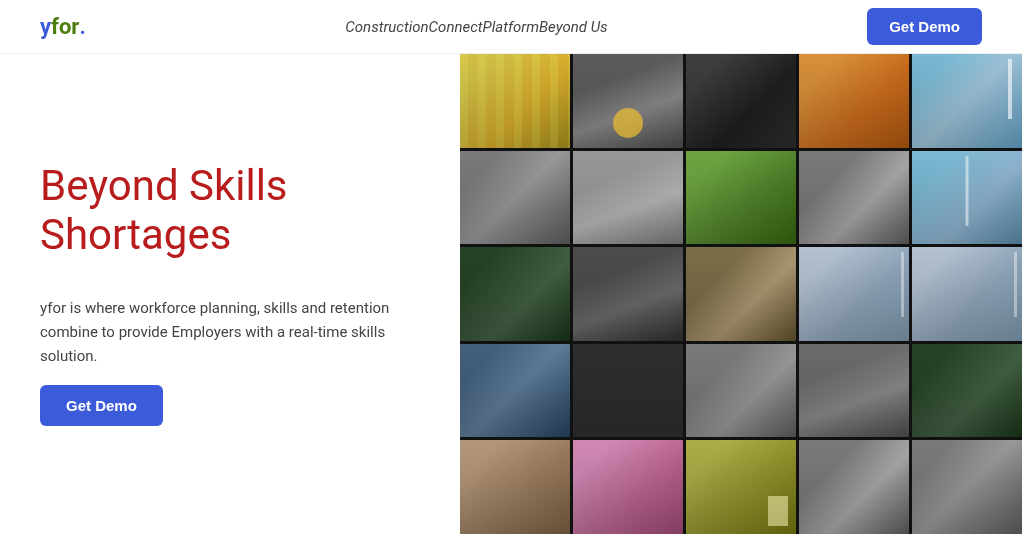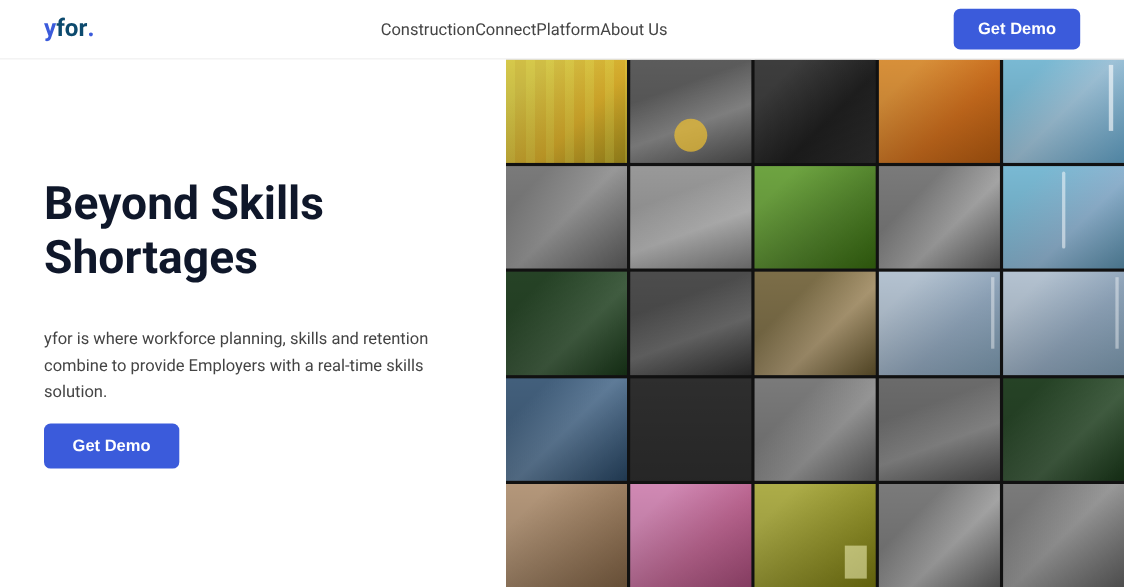--- a/index.html
+++ b/index.html
@@ -19,25 +19,26 @@
     }
     .logo {
       display: flex;
       align-items: center;
       font-size: 22px;
       font-weight: 700;
       color: #222;
       cursor: pointer;
     }
     .logo-y { color: #3b5bdb; }
-    .logo-for { color: #0c4a6e; text-align: center; }
+    .logo-for { color: #4d7c0f; text-align: center; }
     .logo-dot { color: #3b5bdb; }
     nav {
       display: flex;
       align-items: center;
+      font-style: italic;
     }
     nav a {
       text-decoration: none;
       color: #444;
       font-size: 15px;
       cursor: pointer;
     }
     .btn-demo {
       background: #3b5bdb;
       color: #fff;
@@ -60,22 +61,22 @@
     
     .hero-left {
       flex: 0 0 460px;
       display: flex;
       flex-direction: column;
       justify-content: center;
       padding: 50px 40px 50px 40px;
     }
     .hero-title {
       font-size: 42px;
-      font-weight: 700;
-      color: #0f172a;
+      font-weight: 400;
+      color: #b91c1c;
       line-height: 1.15;
       margin-bottom: 37px;
     }
     .hero-desc {
       font-size: 15px;
       color: #444;
       line-height: 1.6;
       margin-bottom: 17px;
       max-width: 380px;
     }
@@ -185,21 +186,21 @@
   <div class="logo">
     <span class="logo-y">y</span>
       <span class="logo-for">for</span>
       <span class="logo-dot">.</span>
   </div>
 
   <nav>
     <a>Construction</a>
     <a>Connect</a>
     <a>Platform</a>
-    <a>About Us</a>
+    <a>Beyond Us</a>
   </nav>
 
   <button class="btn-demo">Get Demo</button>
 </header>
 
 <main>
 
   <section class="hero-left">
     <h1 class="hero-title">Beyond Skills Shortages</h1>
     <p class="hero-desc">yfor is where workforce planning, skills and retention combine to provide Employers with a real-time skills solution.</p>

